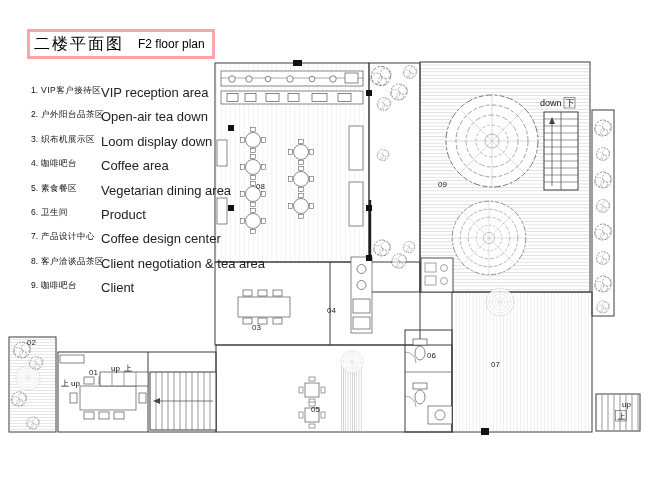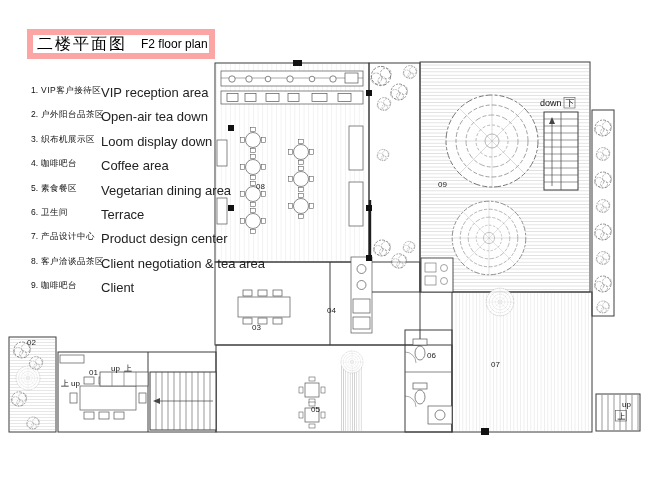--- a/index.html
+++ b/index.html
@@ -3,21 +3,21 @@
 <meta charset="utf-8">
 <style>
   html,body{margin:0;padding:0;background:#e8e8e8;}
   .sheet{
     position:relative;width:650px;height:487px;background:#ffffff;
     overflow:hidden;font-family:"Liberation Sans", sans-serif;color:#111;
   }
   .plan-svg{position:absolute;left:0;top:0;}
   .title-block{
     position:absolute;left:27px;top:29px;width:188px;height:30px;
-    border:6px solid #fca5a5;display:flex;align-items:center;padding-left:4px;box-sizing:border-box;
+    border:3px solid #fca5a5;display:flex;align-items:center;padding-left:4px;box-sizing:border-box;
     background:#fff;z-index:3;
   }
   .title-zh{font-family:"Liberation Serif", serif;font-size:16px;letter-spacing:2px;color:#000;}
   .title-en{font-size:12px;margin-left:14px;color:#000;}
   .legend{position:absolute;left:31px;top:85px;z-index:3;}
   .legend-row{position:relative;height:9px;margin-bottom:15.4px;font-size:9px;white-space:nowrap;}
   .legend-num{position:absolute;left:0;top:0;font-size:8.5px;}
   .legend-zh{position:absolute;left:10px;top:0;font-family:Liberation Sans, sans-serif;font-size:8.5px;letter-spacing:0.5px;}
   .legend-en{position:absolute;left:70px;top:0;font-size:13px;color:#222;}
   text{font-family:"Liberation Sans", sans-serif;}
@@ -54,26 +54,26 @@
       <span class="legend-en">Coffee area</span>
     </div>
     <div class="legend-row">
       <span class="legend-num">5.</span>
       <span class="legend-zh">素食餐区</span>
       <span class="legend-en">Vegetarian dining area</span>
     </div>
     <div class="legend-row">
       <span class="legend-num">6.</span>
       <span class="legend-zh">卫生间</span>
-      <span class="legend-en">Terrace</span>
+      <span class="legend-en">Product</span>
     </div>
     <div class="legend-row">
       <span class="legend-num">7.</span>
       <span class="legend-zh">产品设计中心</span>
-      <span class="legend-en">Product design center</span>
+      <span class="legend-en">Coffee design center</span>
     </div>
     <div class="legend-row">
       <span class="legend-num">8.</span>
       <span class="legend-zh">客户洽谈品茶区</span>
       <span class="legend-en">Client negotiation &amp; tea area</span>
     </div>
     <div class="legend-row">
       <span class="legend-num">9.</span>
       <span class="legend-zh">咖啡吧台</span>
       <span class="legend-en">Client</span>

